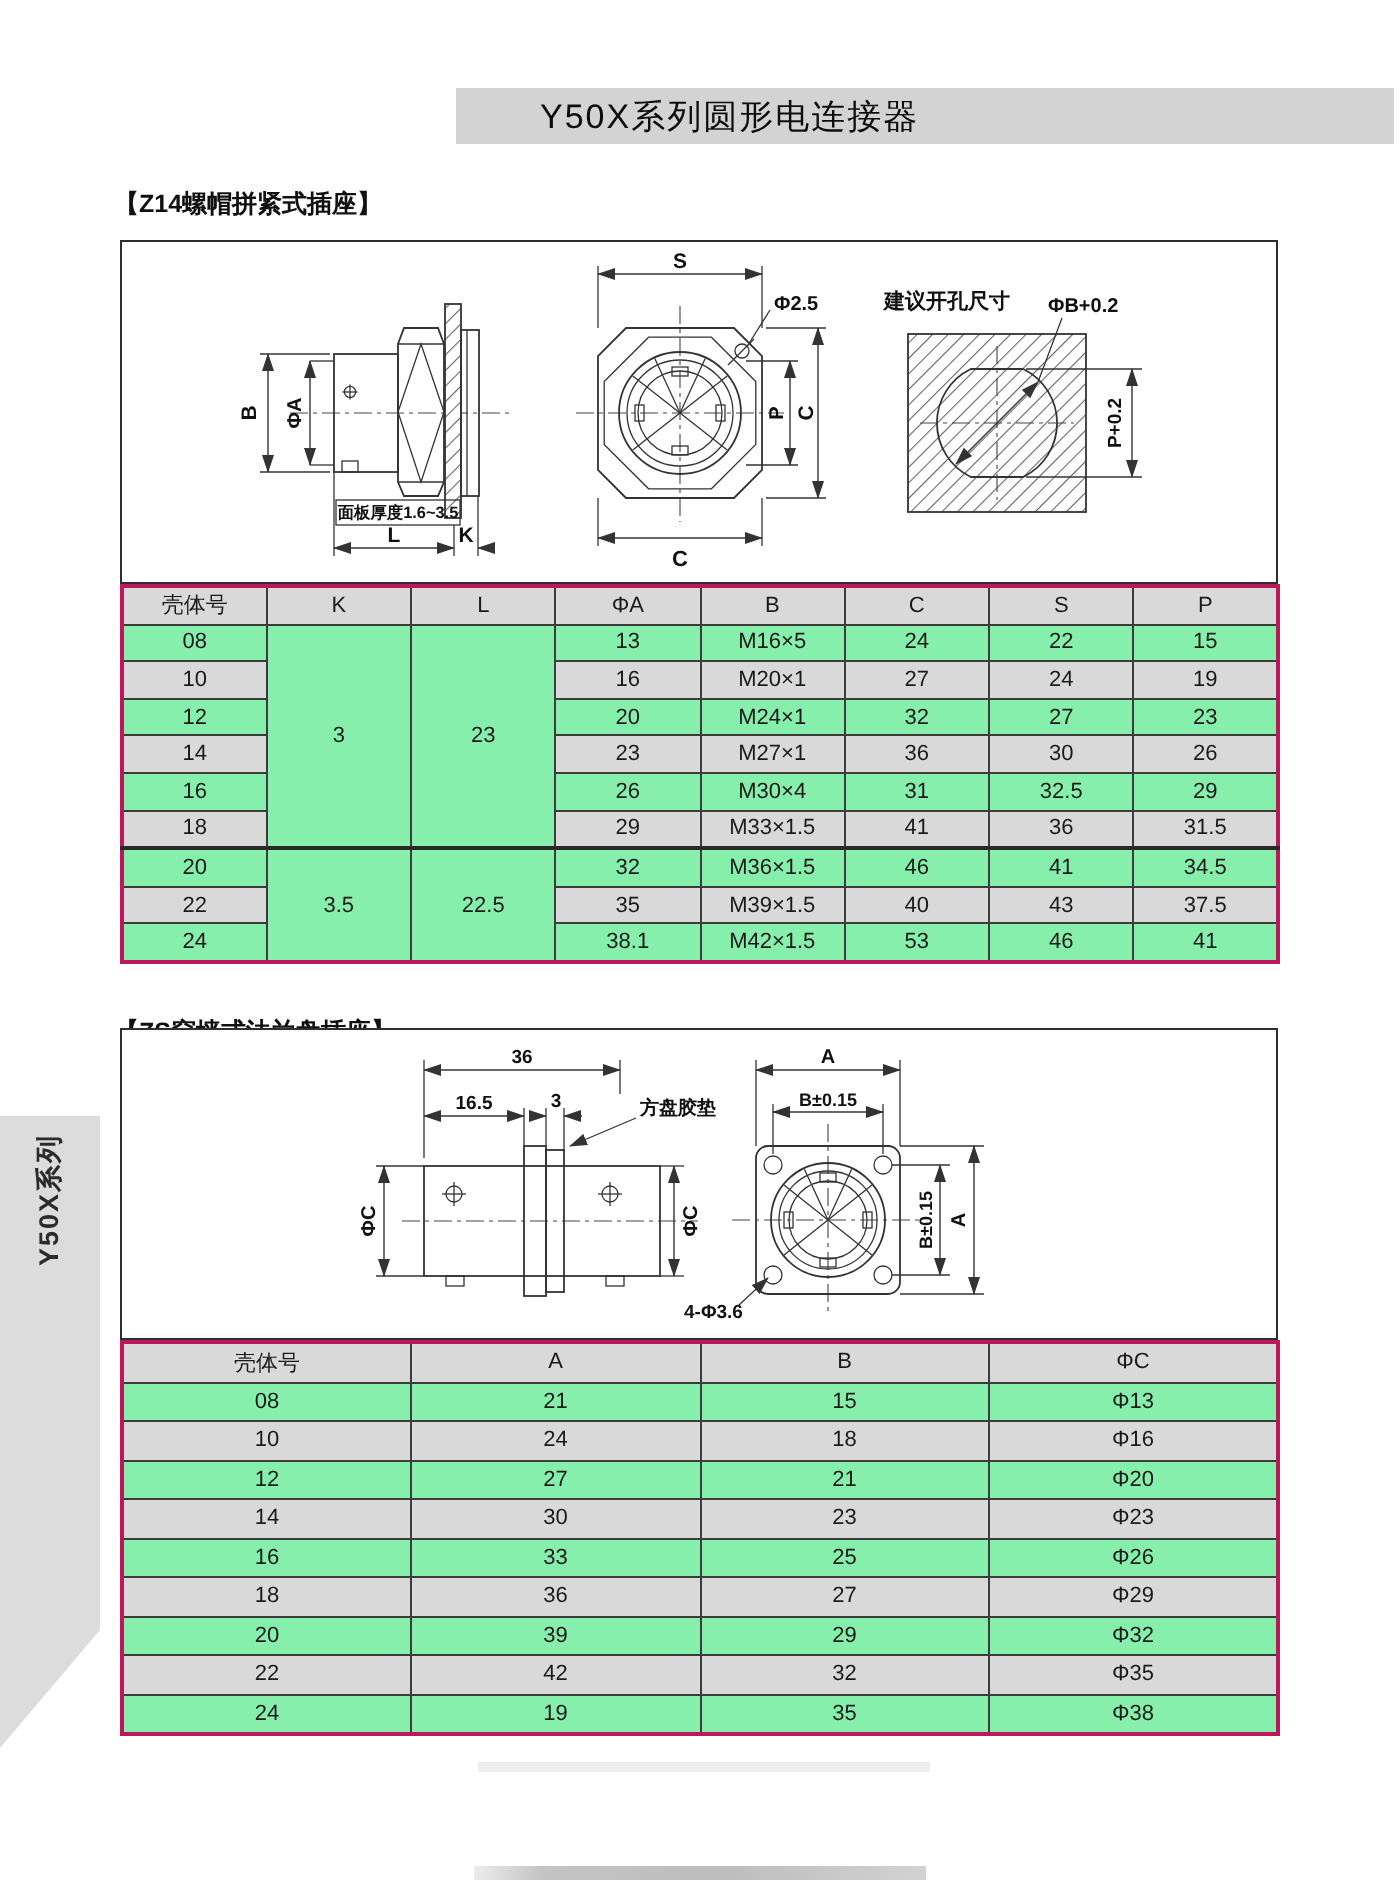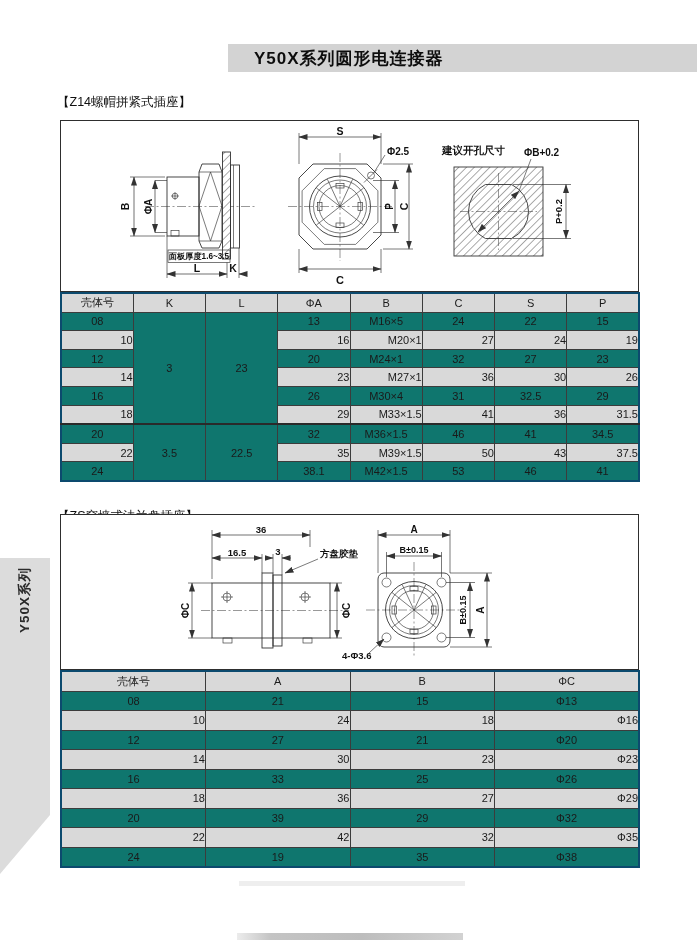--- a/index.html
+++ b/index.html
@@ -1,33 +1,33 @@
 <!DOCTYPE html>
 <html><head>
 <meta charset="utf-8">
 <style>
   html,body{margin:0;padding:0;background:#888;}
   .page{position:relative;width:700px;height:943px;background:#ffffff;overflow:hidden;
         font-family:"Liberation Sans","DejaVu Sans",sans-serif;color:#111;}
   .title-bar{position:absolute;left:228px;top:44px;width:469px;height:28px;background:#d3d3d3;
-        display:flex;align-items:center;box-sizing:border-box;padding-left:26px;
-        font-size:17px;font-weight:bold;letter-spacing:1px;color:#0d0d0d;}
-  .sec-heading{position:absolute;left:57px;font-size:12.5px;font-weight:normal;color:#111;}
+        display:flex;align-items:center;box-sizing:border-box;padding-left:42px;
+        font-size:17px;font-weight:normal;letter-spacing:1px;color:#0d0d0d;}
+  .sec-heading{position:absolute;left:57px;font-size:12.5px;font-weight:bold;color:#111;}
   .h1{top:94px;} .h2{top:508px;}
   .draw-box{position:absolute;left:60px;width:579px;border:1px solid #2e2e2e;background:#fff;box-sizing:border-box;}
   .b1{top:120px;height:172px;} .b2{top:514px;height:156px;}
   table{position:absolute;left:60px;width:580px;border-collapse:collapse;table-layout:fixed;
-        background:#0f766e;border:2px solid #0c4a6e;}
+        background:#86efac;border:2px solid #be185d;}
   .t1{top:292px;} .t2{top:670px;}
   th,td{border:1px solid #3c3c3c;text-align:center;vertical-align:middle;padding:0;
         font-weight:normal;font-size:11px;color:#1a1a1a;overflow:hidden;}
   .t1 th,.t1 td{height:17.6px;}
   .t2 th,.t2 td{height:18.5px;}
   thead th{background:#d9d9d9;}
-  tr.stripe td{background:#d9d9d9;text-align:right;}
+  tr.stripe td{background:#d9d9d9;}
   tr.gsep td{border-top:2px solid #2a2a2a;}
   .side-tab{position:absolute;left:0;top:558px;width:50px;height:316px;background:#dcdcdc;
         clip-path:polygon(0 0,100% 0,100% 257px,0 316px);}
   .side-tab-label{position:absolute;left:-12px;top:34px;width:74px;height:16px;line-height:16px;
         text-align:center;font-size:13.5px;font-weight:bold;color:#2b2b2b;letter-spacing:1px;
         transform:rotate(-90deg);transform-origin:center;white-space:nowrap;}
   .faint-bar{position:absolute;left:239px;top:881px;width:226px;height:5px;background:#eeeeee;}
   .bottom-bar{position:absolute;left:237px;top:933px;width:226px;height:7px;
         background:linear-gradient(to right,#ececec,#c4c4c4 15%,#bdbdbd 55%,#d2d2d2);}
   
@@ -238,21 +238,21 @@
         <td>32</td>
         <td>M36×1.5</td>
         <td>46</td>
         <td>41</td>
         <td>34.5</td>
       </tr>
       <tr class="stripe">
         <td>22</td>
         <td>35</td>
         <td>M39×1.5</td>
-        <td>50</td>
+        <td>40</td>
         <td>43</td>
         <td>37.5</td>
       </tr>
       <tr>
         <td>24</td>
         <td>38.1</td>
         <td>M42×1.5</td>
         <td>53</td>
         <td>46</td>
         <td>41</td>

